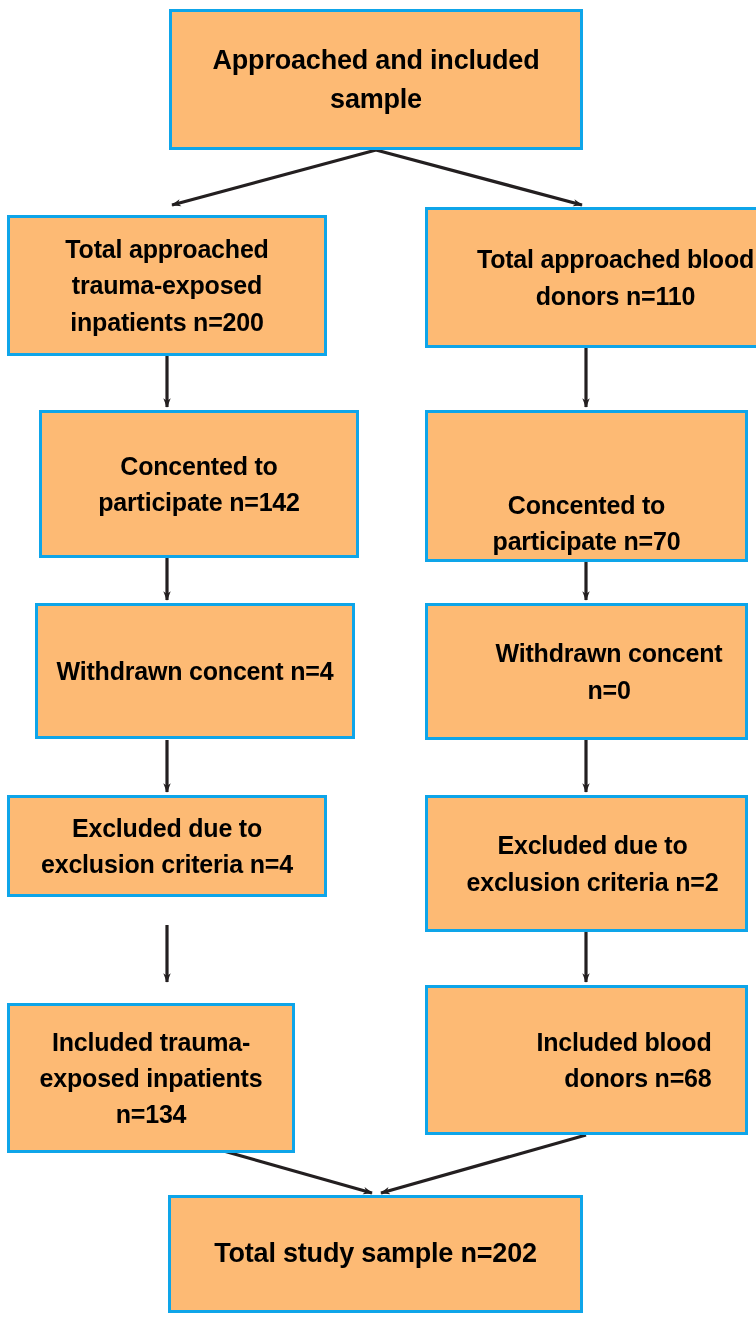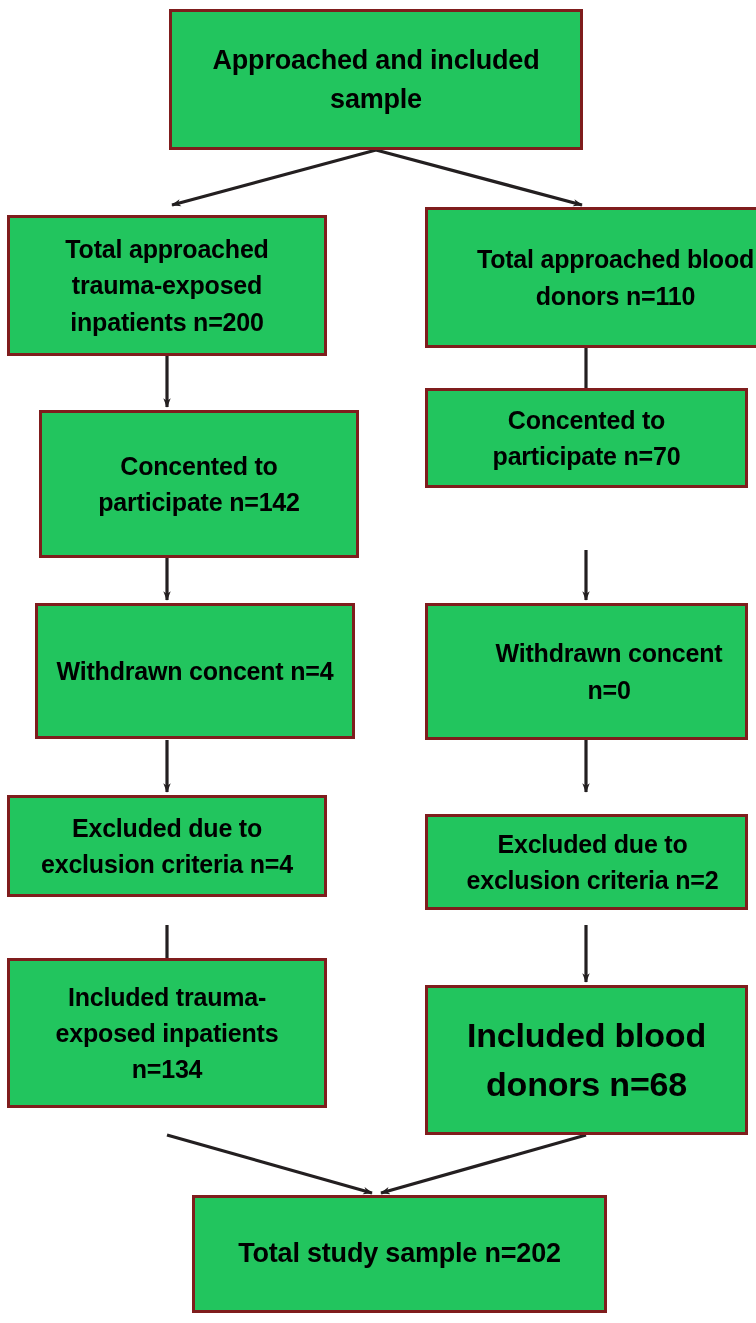--- a/index.html
+++ b/index.html
@@ -1,60 +1,60 @@
 <!DOCTYPE html>
 <html><head>
 <meta charset="utf-8">
 <style>
   html,body{margin:0;padding:0;background:#ffffff;}
   #page{position:relative;width:756px;height:1323px;background:#ffffff;overflow:hidden;
         font-family:"Liberation Sans","DejaVu Sans",sans-serif;}
   .svg-layer{position:absolute;left:0;top:0;width:756px;height:1323px;}
-  .node{position:absolute;box-sizing:border-box;background:#22c55e;
-        border:3px solid #7f1d1d;display:flex;align-items:center;justify-content:center;
+  .node{position:absolute;box-sizing:border-box;background:#fdba74;
+        border:3px solid #0ea5e9;display:flex;align-items:center;justify-content:center;
         text-align:center;}
   .node .txt{font-weight:bold;color:#000000;line-height:1.30;letter-spacing:-0.2px;
              padding:0 8px;white-space:pre-line;}
 
   
   #n-root{left:169px;top:9px;width:414px;height:141px;}
   #n-root .txt{font-size:27px;line-height:1.42;max-width:330px;}
 
   
   #n-l1{left:7px;top:207px;width:320px;height:141px;margin-top:8px;}
   #n-l1 .txt{font-size:25px;line-height:1.45;max-width:260px;}
   #n-r1{left:425px;top:207px;width:381px;height:141px;}
   #n-r1 .txt{font-size:25px;line-height:1.45;max-width:290px;}
 
   
   #n-l2{left:7px;top:410px;width:320px;height:148px;margin-left:32px;}
   #n-l2 .txt{font-size:25px;line-height:1.45;max-width:250px;}
-  #n-r2{left:425px;top:388px;width:323px;height:100px;}
+  #n-r2{left:425px;top:410px;width:323px;height:152px;align-items:flex-end;}
   #n-r2 .txt{font-size:25px;line-height:1.45;max-width:250px;}
 
   
   #n-l3{left:7px;top:603px;width:320px;height:136px;margin-left:28px;}
   #n-l3 .txt{font-size:25px;line-height:1.45;max-width:280px;}
   #n-r3{left:425px;top:603px;width:323px;height:137px;padding-left:45px;}
   #n-r3 .txt{font-size:25px;line-height:1.45;max-width:280px;}
 
   
   #n-l4{left:7px;top:795px;width:320px;height:102px;}
   #n-l4 .txt{font-size:25px;line-height:1.45;max-width:290px;}
-  #n-r4{left:425px;top:814px;width:323px;height:96px;padding-left:12px;}
+  #n-r4{left:425px;top:795px;width:323px;height:137px;padding-left:12px;}
   #n-r4 .txt{font-size:25px;line-height:1.45;max-width:290px;}
 
   
-  #n-l5{left:7px;top:958px;width:320px;height:150px;justify-content:center;}
+  #n-l5{left:7px;top:1003px;width:288px;height:150px;justify-content:center;}
   #n-l5 .txt{font-size:25px;line-height:1.45;max-width:270px;}
   #n-r5{left:425px;top:985px;width:323px;height:150px;}
-  #n-r5 .txt{font-size:34px;line-height:1.45;max-width:250px;}
+  #n-r5 .txt{font-size:25px;line-height:1.45;max-width:250px;text-align:right;}
 
   
-  #n-total{left:168px;top:1195px;width:415px;height:118px;margin-left:24px;}
+  #n-total{left:168px;top:1195px;width:415px;height:118px;}
   #n-total .txt{font-size:27px;}
 </style>
 </head>
 <body>
 
 <div id="page">
 
   <svg class="svg-layer" viewBox="0 0 756 1323" xmlns="http://www.w3.org/2000/svg">
     <defs>
       <marker id="ah" markerWidth="11" markerHeight="11" refX="9.2" refY="4.0" orient="auto" markerUnits="userSpaceOnUse">

